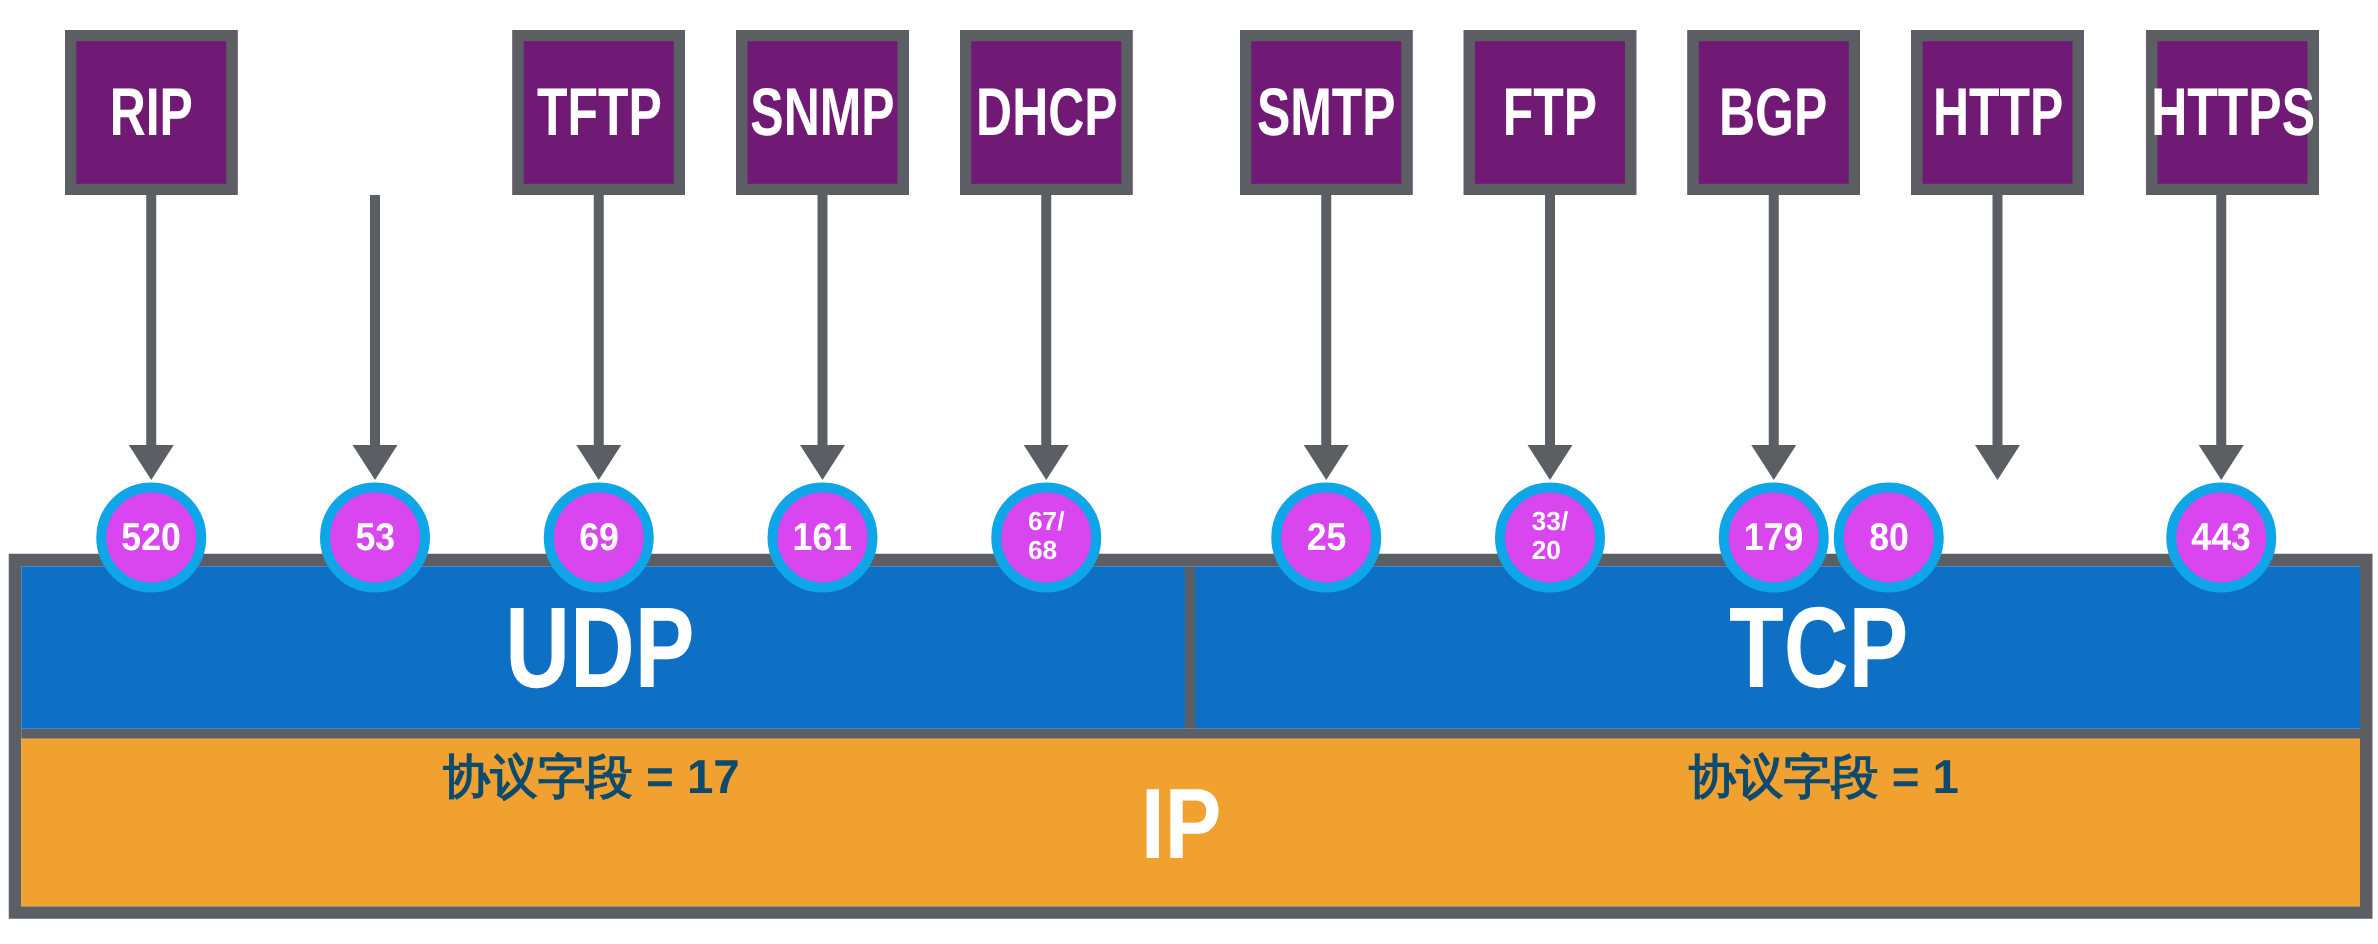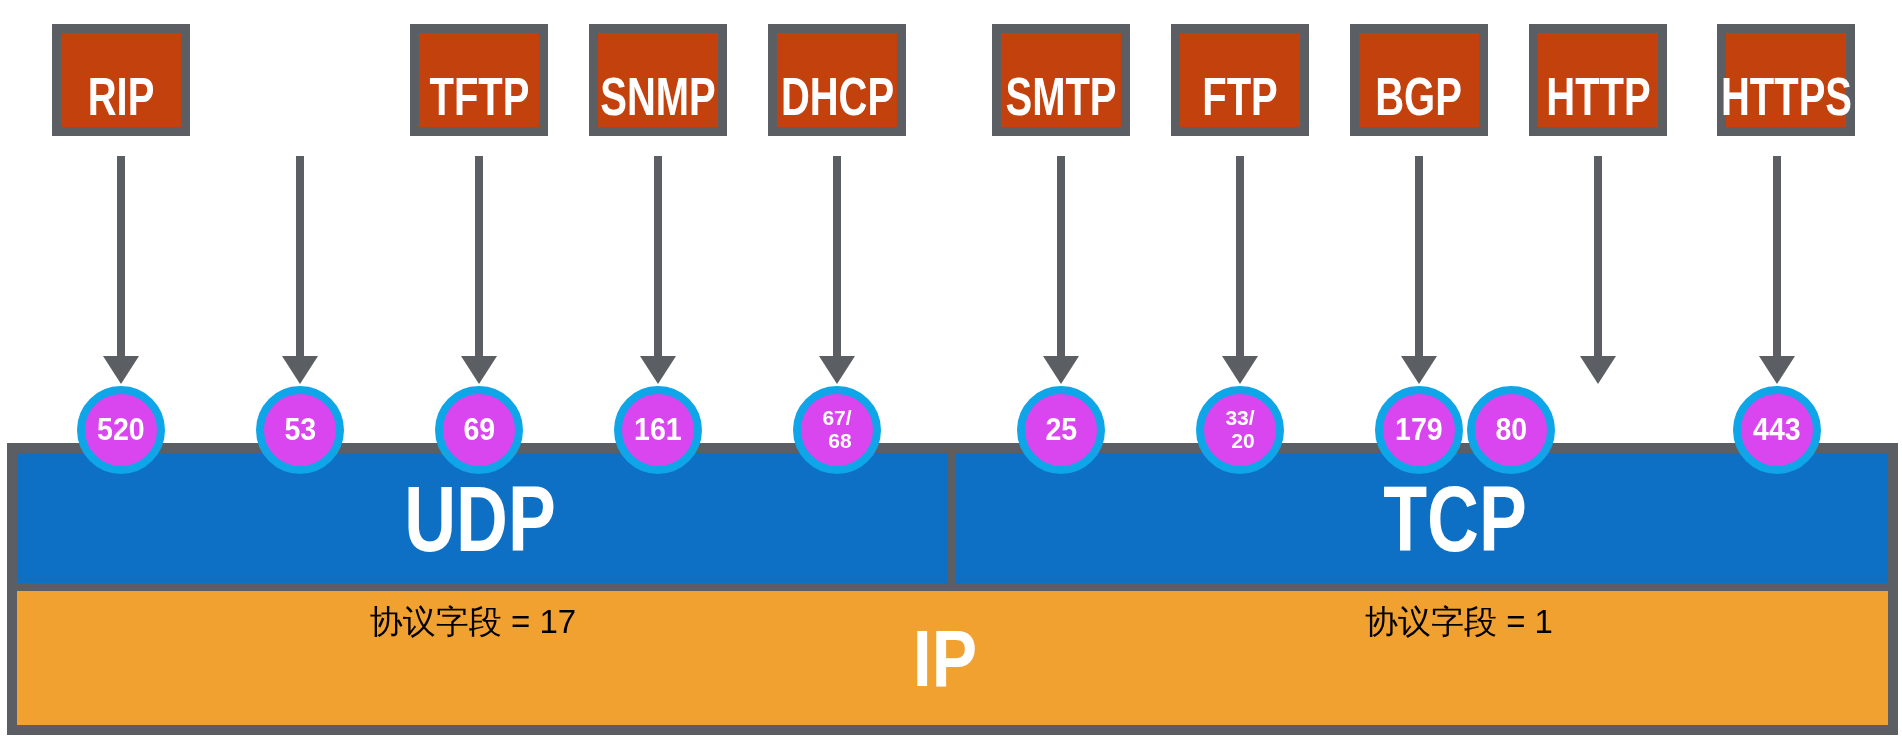--- a/index.html
+++ b/index.html
@@ -7,25 +7,25 @@
     position: relative;
     width: 1902px; height: 755px;
     background: #ffffff;
     overflow: hidden;
     font-family: "Liberation Sans", "DejaVu Sans", sans-serif;
   }
 
   
   .proto-box {
     position: absolute; top: 24px;
-    width: 138px; height: 112px;
+    width: 138px; height: 132px;
     box-sizing: border-box;
     border: 9px solid #5b5f63;
-    background: #c2410c;
-    display: flex; align-items: flex-end; justify-content: center;
+    background: #701a75;
+    display: flex; align-items: center; justify-content: center;
     z-index: 3;
   }
   .proto-box .lbl {
     color: #ffffff; font-weight: bold; font-size: 54px;
     transform: scaleX(0.74);
     white-space: nowrap;
   }
   .arrow-line {
     position: absolute; top: 156px;
     width: 8px; height: 202px;
@@ -47,21 +47,21 @@
     border: 8px solid #0ea5e9;
     border-radius: 50%;
     background: #d946ef;
     display: flex; align-items: center; justify-content: center;
     z-index: 4;
   }
   .port-circle .num {
     color: #ffffff; font-weight: bold; font-size: 31px;
     white-space: nowrap; transform: scaleX(0.92);
   }
-  .port-circle .num.split { font-size: 21px; line-height: 1.08; text-align: right; transform: none; }
+  .port-circle .num.split { font-size: 21px; line-height: 1.08; text-align: left; transform: none; }
   .port-circle .num.split span { display: block; }
 
   
   .stack {
     position: absolute; left: 7px; top: 443px;
     width: 1891px; height: 292px;
     box-sizing: border-box;
     border: 10px solid #5b5f63;
     display: flex; flex-direction: column;
     z-index: 1;
@@ -81,21 +81,21 @@
   }
   .ip-label {
     position: absolute;
     transform: translate(-50%, -50%) scaleX(0.85);
     color: #ffffff; font-weight: bold; font-size: 80px;
     white-space: nowrap;
   }
   .field-label {
     position: absolute;
     transform: translate(-50%, -50%);
-    color: #000000; font-weight: normal; font-size: 33px;
+    color: #0c4a6e; font-weight: bold; font-size: 38px;
     white-space: nowrap;
   }
 </style>
 </head>
 <body>
 
 <div class="stage">
 
   <div class="proto-box" style="left:52px">
       <span class="lbl">RIP</span>

